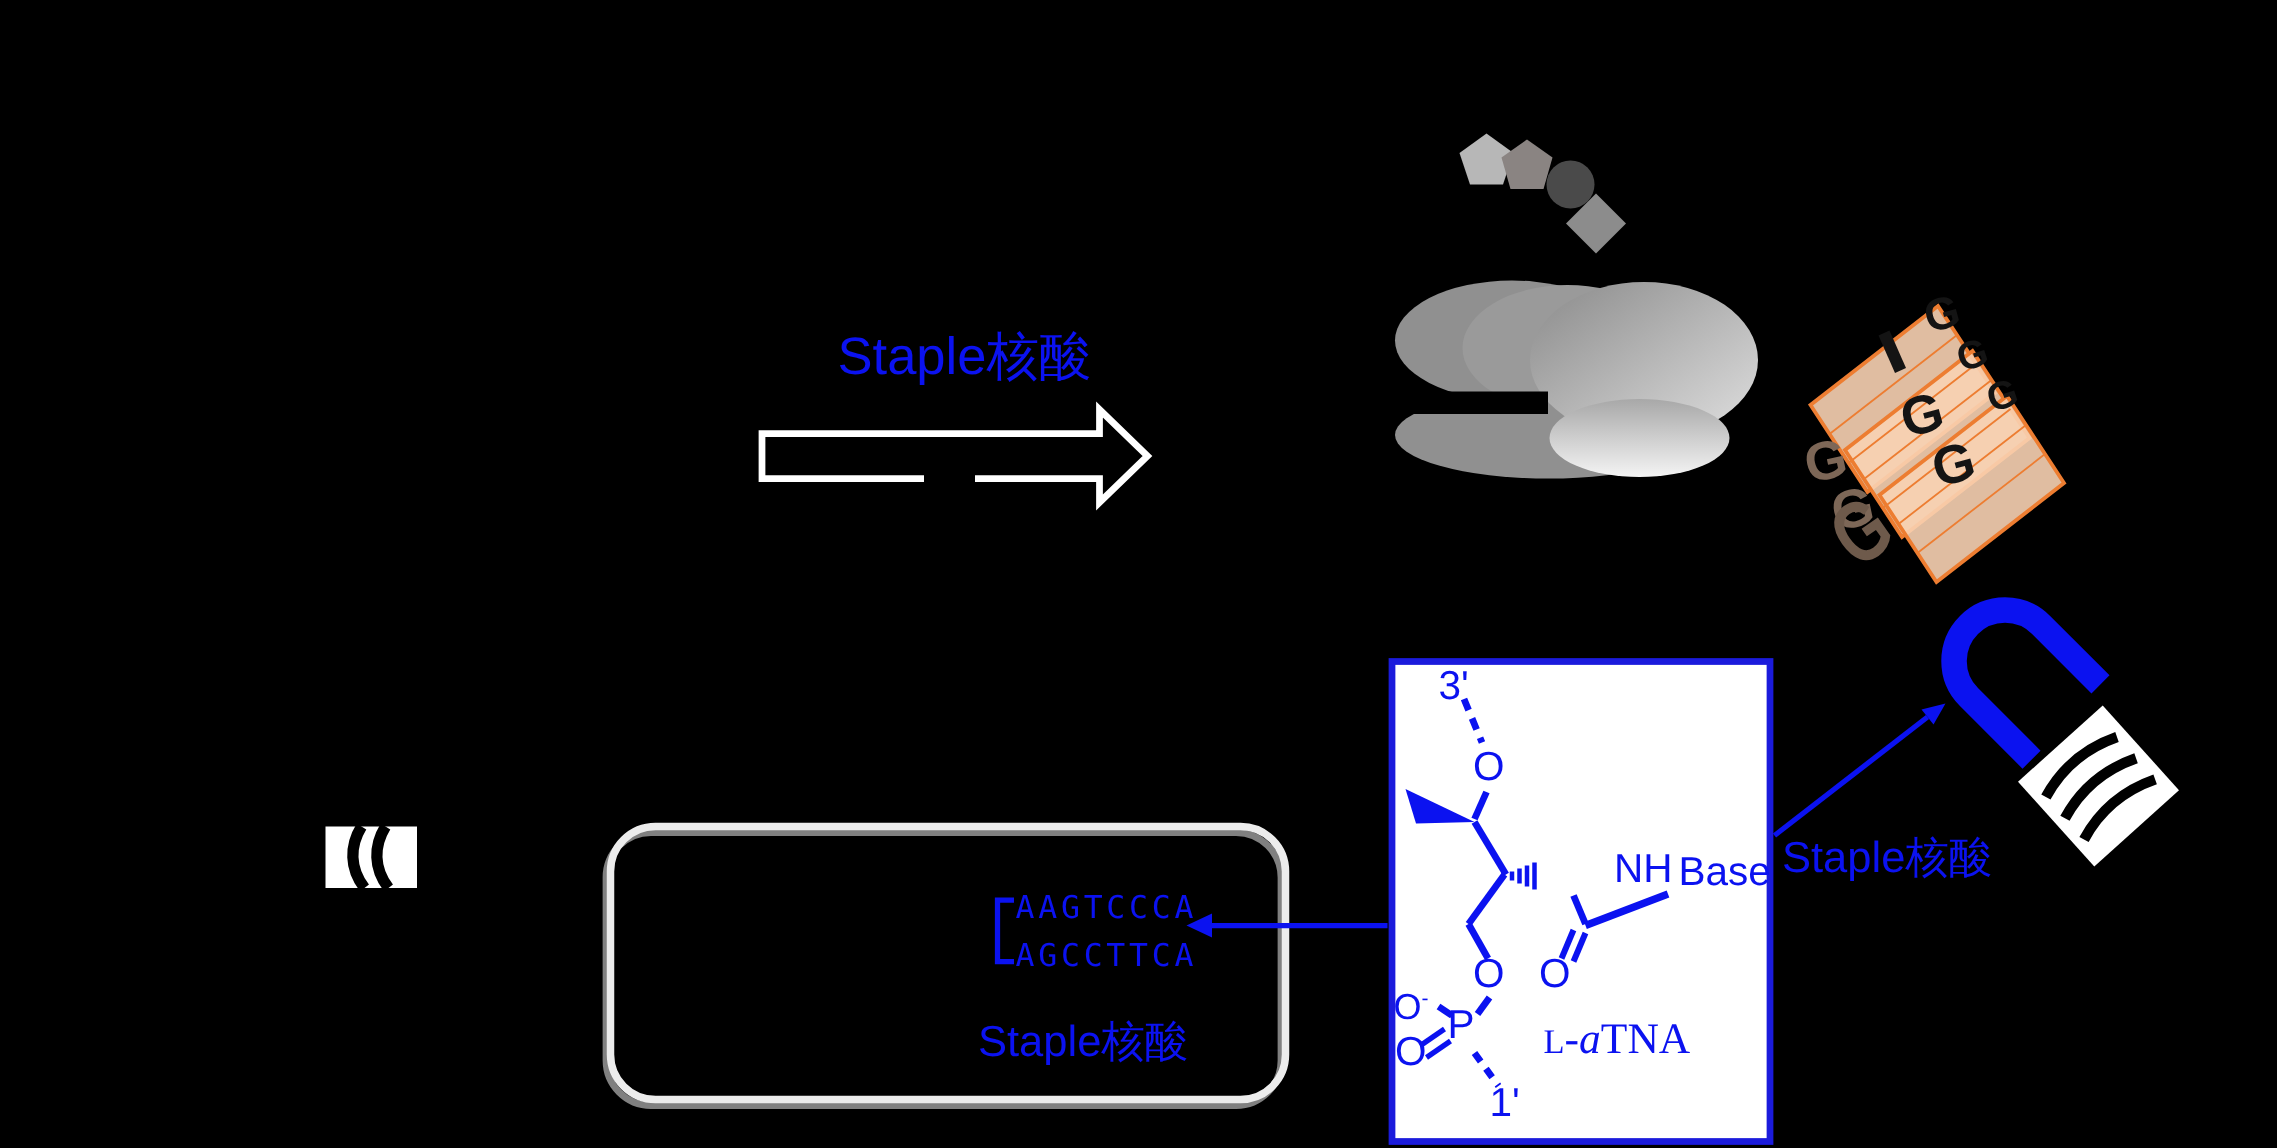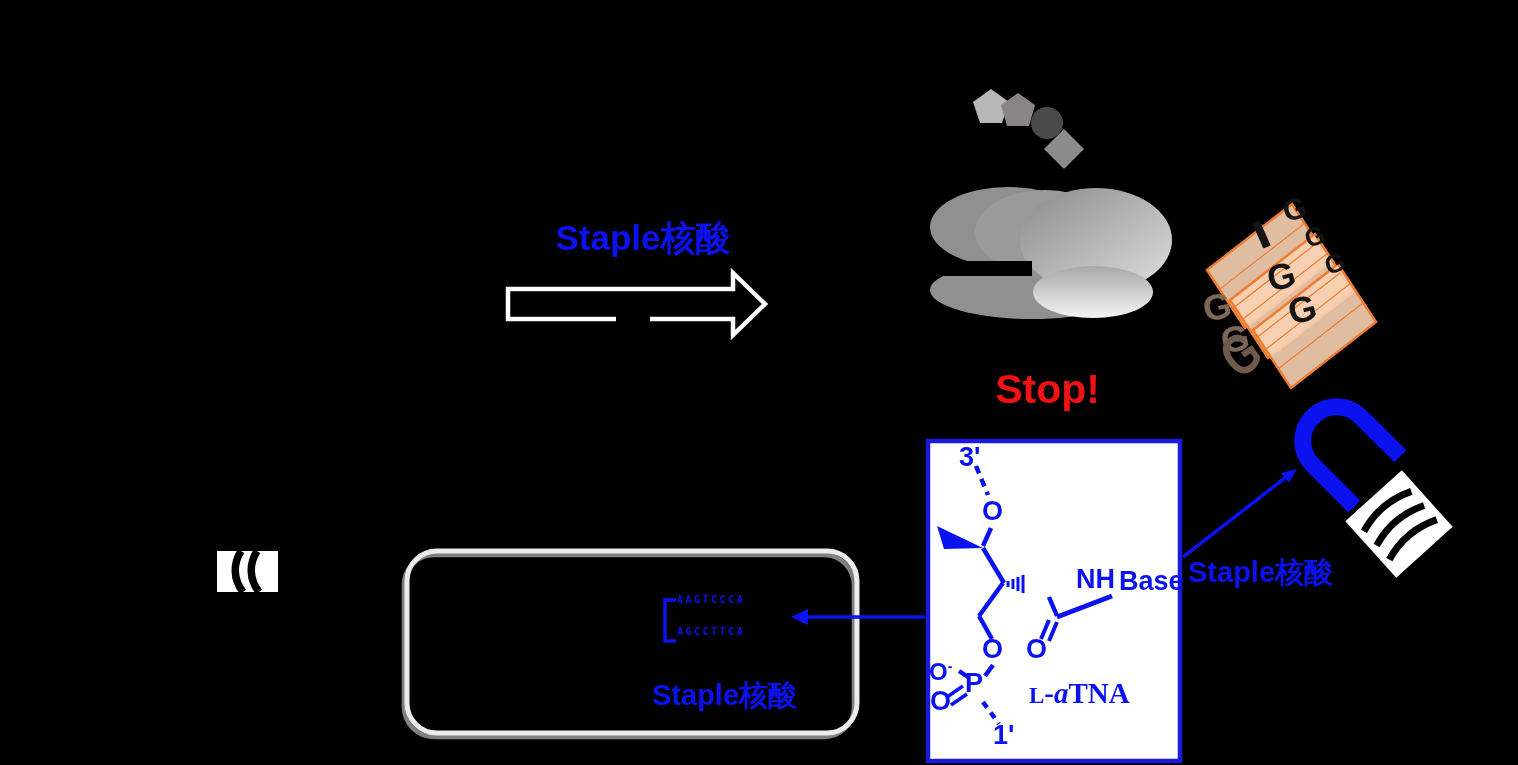--- a/index.html
+++ b/index.html
@@ -1,23 +1,23 @@
 <!DOCTYPE html>
 <html><head>
 <meta charset="utf-8">
 <style>
   html,body{margin:0;padding:0;background:#000;}
   #stage{position:relative;width:1518px;height:765px;background:var(--bg,#000);overflow:hidden;
          font-family:"Liberation Sans","DejaVu Sans",sans-serif;}
   #gfx{position:absolute;left:0;top:0;}
-  .lbl{position:absolute;font-weight:bold;color:var(--blue,#0b12f0);white-space:nowrap;line-height:1;}
+  .lbl{position:absolute;font-weight:normal;color:var(--blue,#0b12f0);white-space:nowrap;line-height:1;}
   .center{text-align:center;}
   .red{color:var(--red,#f01212);}
   .chem{font-size:27px;}
-  .mono{font-family:"DejaVu Sans Mono","Liberation Mono",monospace;font-size:10px;letter-spacing:2.5px;}
+  .mono{font-family:"DejaVu Sans Mono","Liberation Mono",monospace;font-size:21px;letter-spacing:2.5px;}
   .serif{font-family:"Liberation Serif","DejaVu Serif",serif;}
   .sup{font-size:14px;vertical-align:super;line-height:0;}
   .latna-l{font-size:23px;}
   .latna-rest{font-size:29px;}
   .latna-a{font-style:italic;}
 </style>
 </head>
 <body>
 
 <div id="stage" style="--bg: #000000; --blue: #0b12f0; --red: #f01212;">
@@ -137,21 +137,20 @@
       <polygon points="791,617 808,609 808,625" fill="#0b12f0"></polygon>
     </g>
     <g>
       <line x1="1183" y1="557" x2="1285" y2="478" stroke="#0b12f0" stroke-width="3.5"></line>
       <polygon points="1297,469 1289,483 1281,473" fill="#0b12f0"></polygon>
     </g>
   </svg>
 
   <div class="lbl center" style="left:538px;top:220px;width:210px;font-size:35px;">Staple核酸</div>
 
-  <div class="lbl red center" style="left:980px;top:369px;width:135px;font-size:41px;">Stop!</div>
 
   <div class="lbl chem" style="left:959px;top:444px;">3'</div>
   <div class="lbl chem" style="left:982px;top:498px;">O</div>
   <div class="lbl chem" style="left:1076px;top:566px;">NH</div>
   <div class="lbl chem" style="left:1105px;top:568px;margin-left:14px;">Base</div>
   <div class="lbl chem" style="left:1026px;top:636px;">O</div>
   <div class="lbl chem" style="left:982px;top:636px;">O</div>
   <div class="lbl" style="left:929px;top:660px;font-size:24px;"><span>O</span><span class="sup">-</span></div>
   <div class="lbl chem" style="left:965px;top:670px;">P</div>
   <div class="lbl chem" style="left:930px;top:688px;">O</div>

